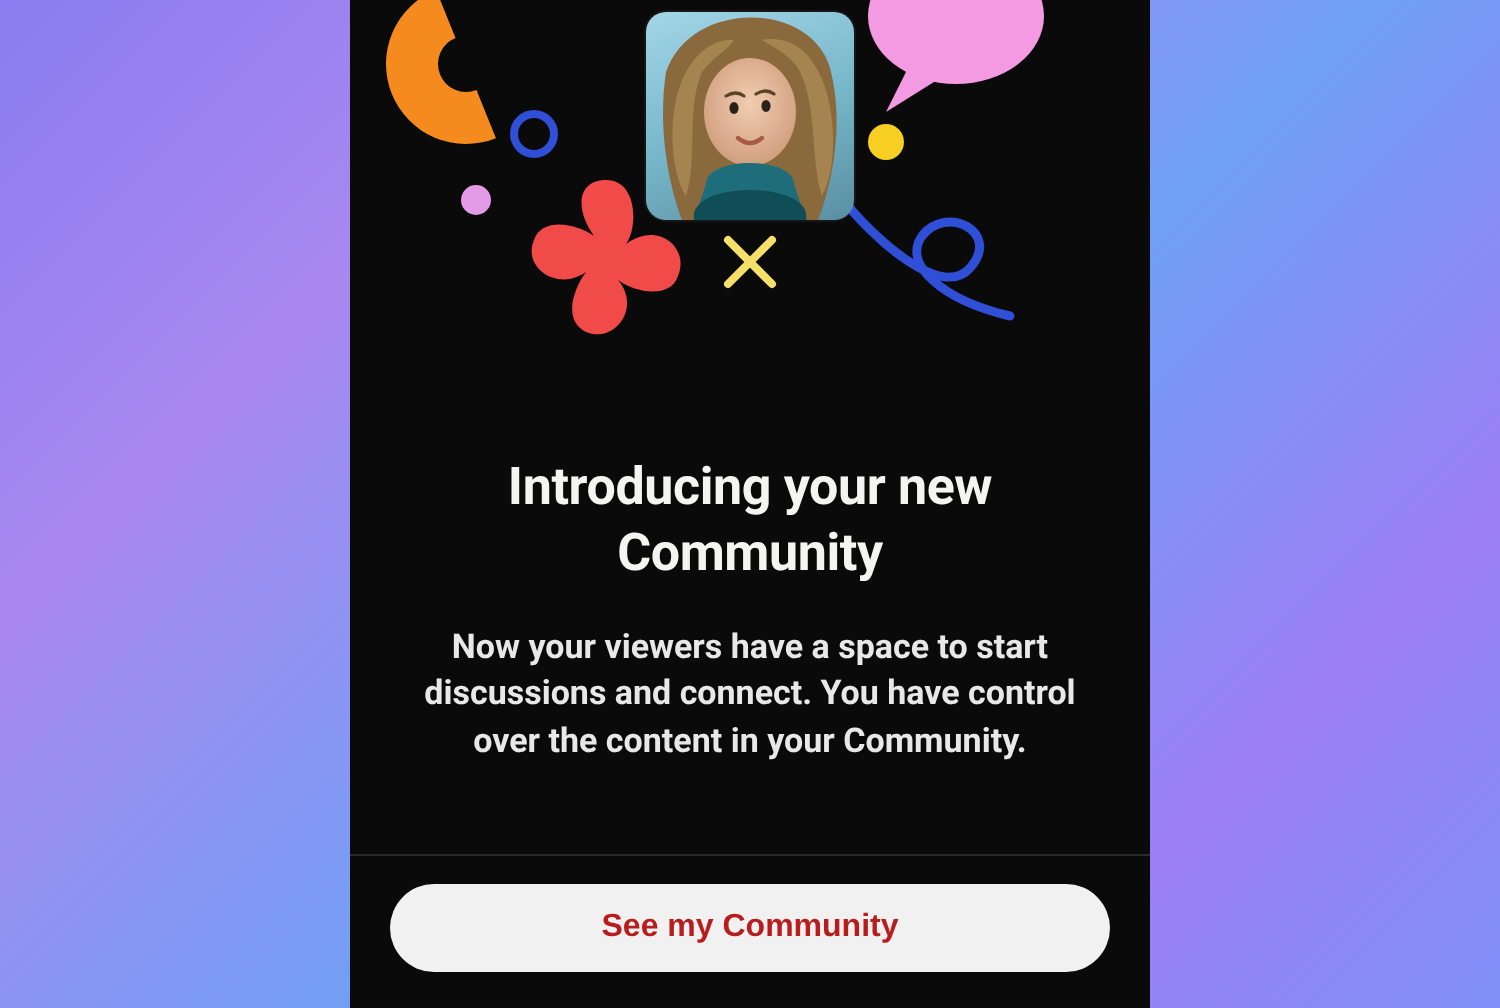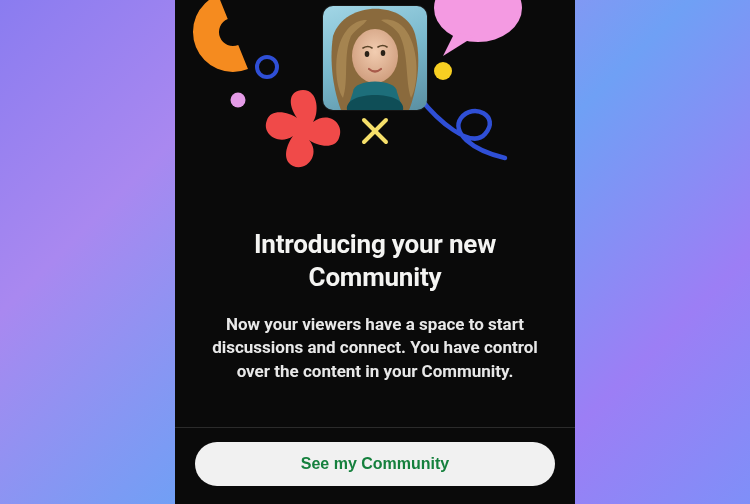--- a/index.html
+++ b/index.html
@@ -57,21 +57,21 @@
   .footer {
     flex: 0 0 auto;
     border-top: 1px solid #2b2b2b;
     padding: 14px 20px 18px 20px;
   }
   .cta {
     width: 100%;
     height: 44px;
     border-radius: 22px;
     background: #f1f1f1;
-    color: #15803d;
+    color: #b91c1c;
     border: none;
     font-size: 16px;
     font-weight: 600;
     cursor: pointer;
     display: flex; align-items: center; justify-content: center;
   }
 </style>
 </head>
 <body>
 

